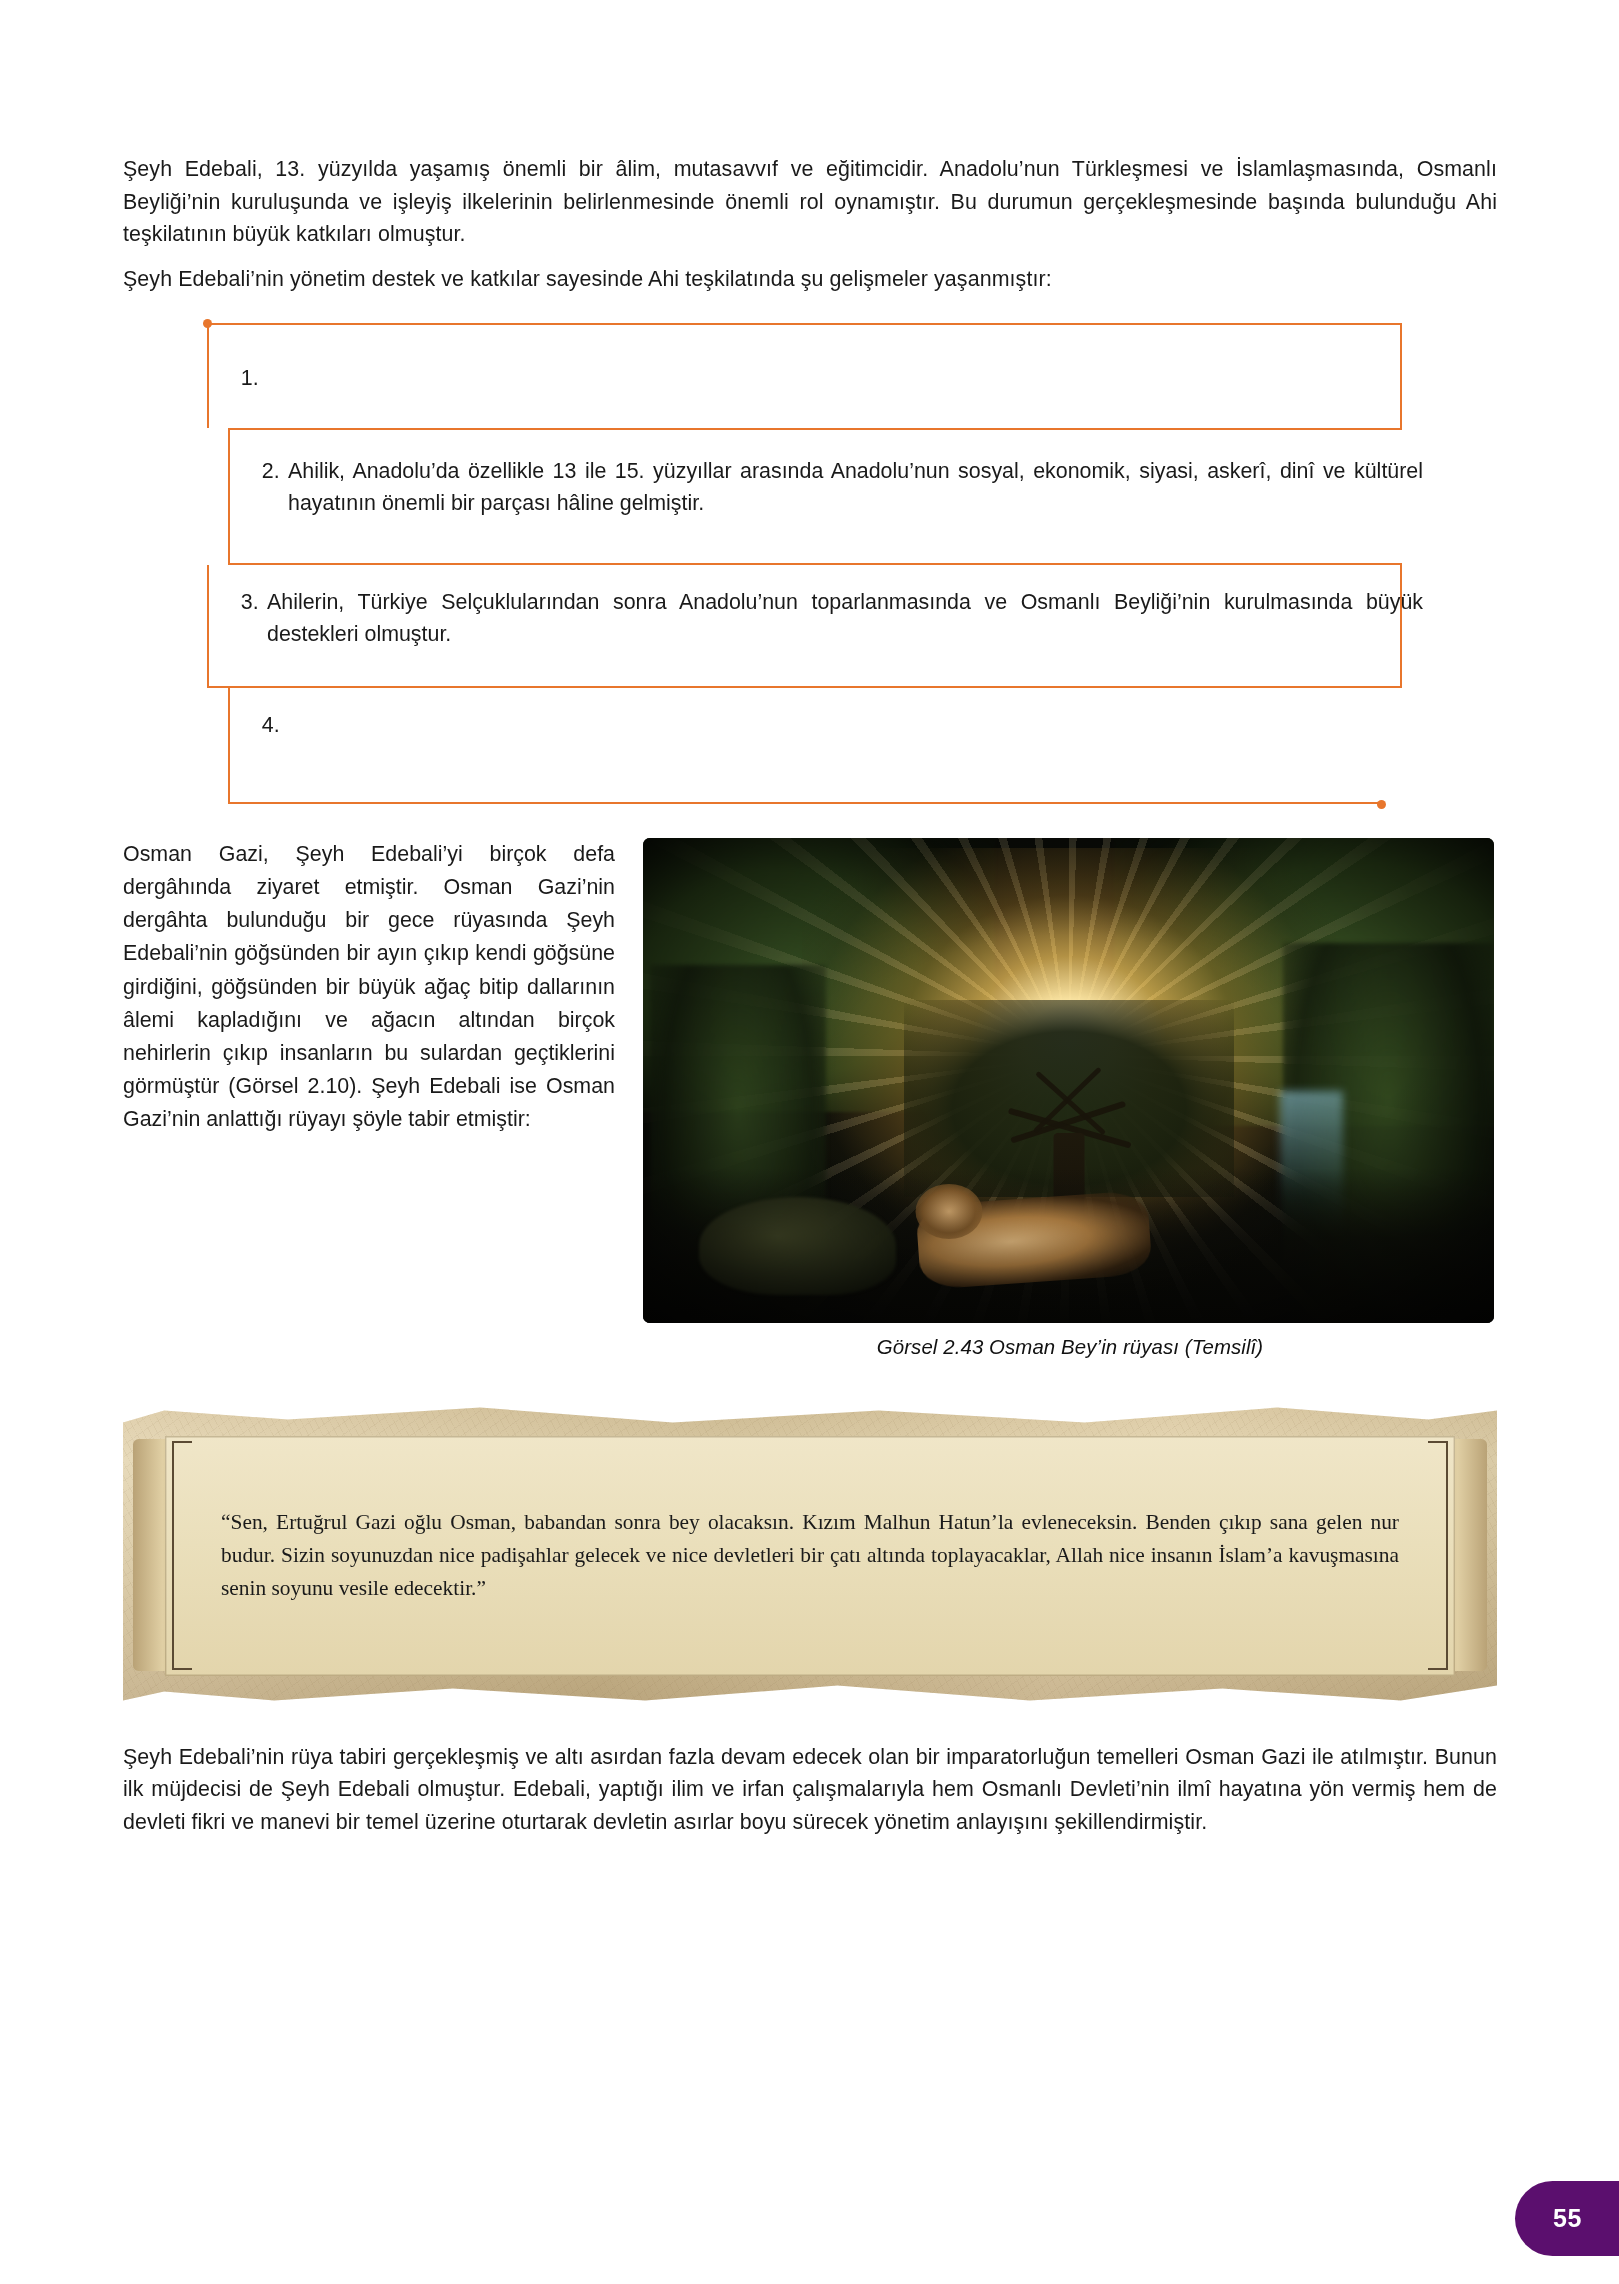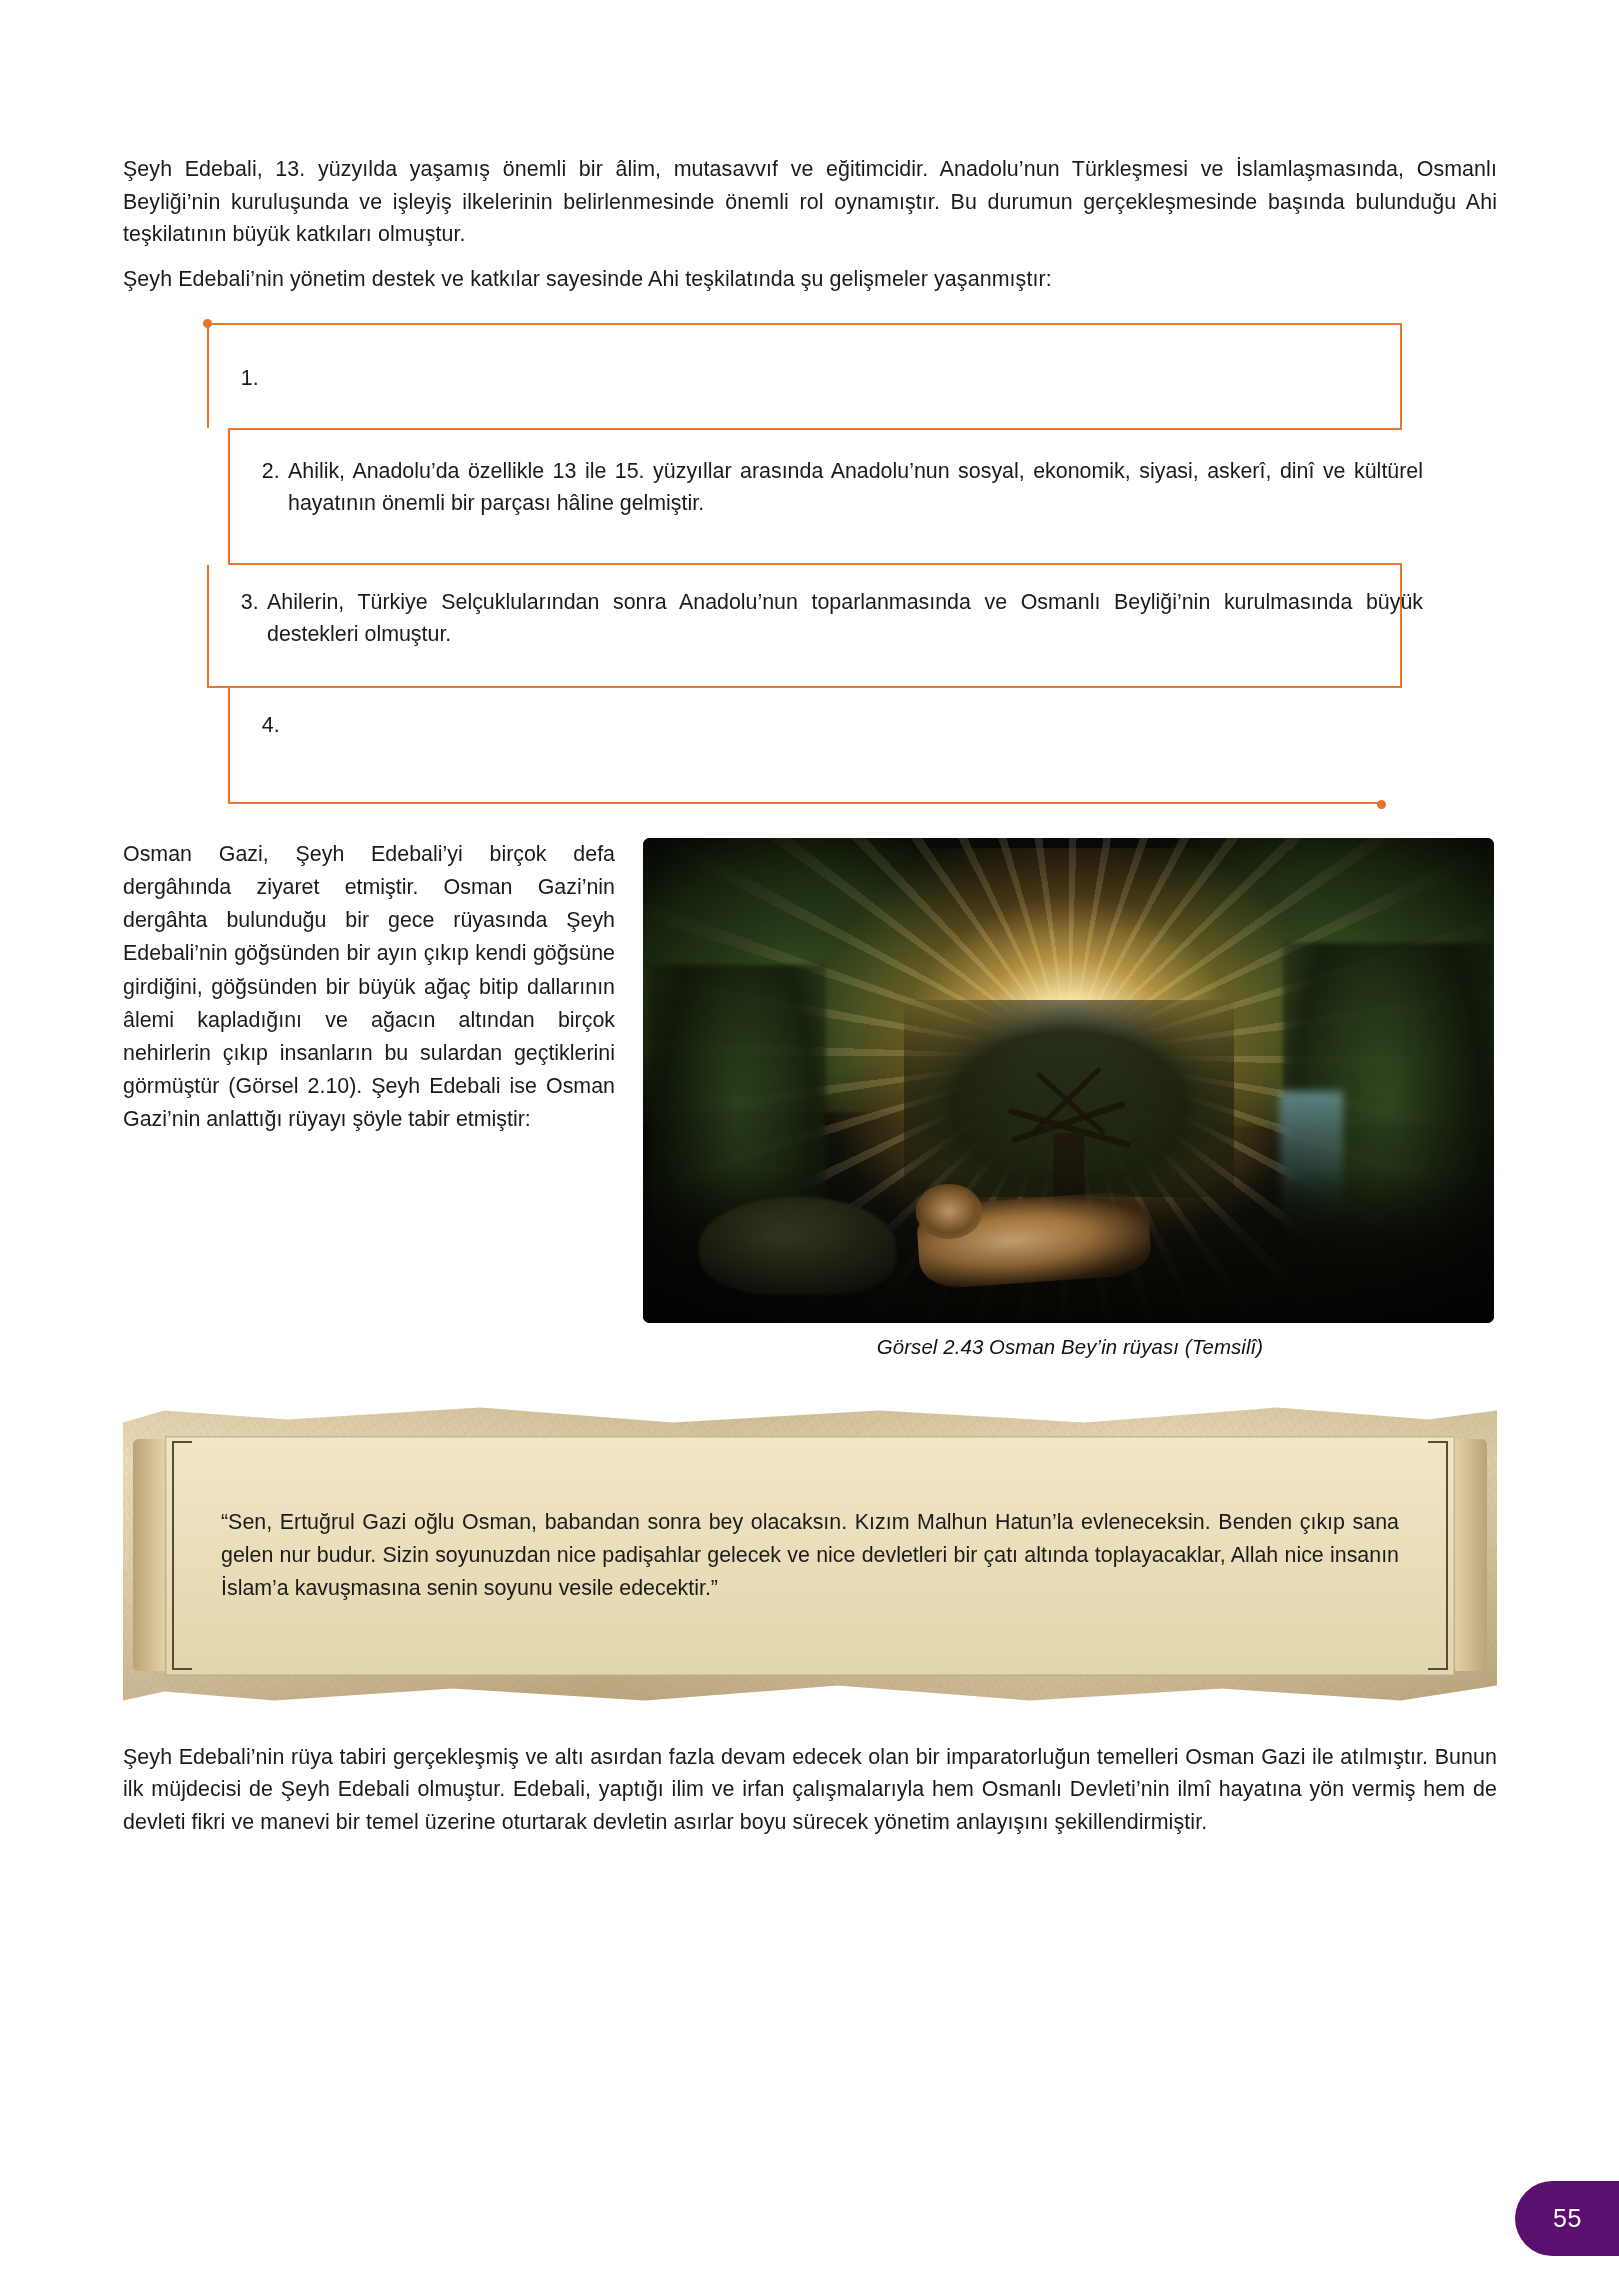--- a/index.html
+++ b/index.html
@@ -245,20 +245,21 @@
   .parch-inner::before { left: 7px; }
   .parch-inner::after { right: 7px; border: 2.1px solid #5b4a33; border-left: 0; }
   .quote-text {
     position: absolute;
     left: 56px; right: 56px; top: 50%;
     transform: translateY(-50%);
     font-size: 21.4px;
     line-height: 1.55;
     text-align: justify;
     color: #1a1a1a;
+    font-family: Liberation Serif, serif;
   }
   .curl-l, .curl-r {
     position: absolute;
     width: 84px; height: 232px;
     top: 34px;
     background: linear-gradient(to right, #b9a276 0%, #e0cfa4 35%, #cdb98c 70%, #a99161 100%);
     border-radius: 5.6px;
   }
   .curl-l { left: 9.8px; }
   .curl-r { right: 9.8px; background: linear-gradient(to left, #b9a276 0%, #e0cfa4 35%, #cdb98c 70%, #a99161 100%); }
@@ -271,20 +272,21 @@
     width: 105px;
     height: 75px;
     background: #5b0f6e;
     border-radius: 63px 0 0 63px;
     color: #ffffff;
     display: flex;
     align-items: center;
     justify-content: center;
     font-size: 25px;
     letter-spacing: 0.7px;
+    font-weight: bold;
   }
 </style>
 </head>
 <body>
 
 <div class="page">
   <div class="content">
 
     <p class="para">Şeyh Edebali, 13. yüzyılda yaşamış önemli bir âlim, mutasavvıf ve eğitimcidir. Anadolu’nun Türkleşmesi ve İslamlaşmasında, Osmanlı Beyliği’nin kuruluşunda ve işleyiş ilkelerinin belirlenmesinde önemli rol oynamıştır. Bu durumun gerçekleşmesinde başında bulunduğu Ahi teşkilatının büyük katkıları olmuştur.</p>
     <p class="para">Şeyh Edebali’nin yönetim destek ve katkılar sayesinde Ahi teşkilatında şu gelişmeler yaşanmıştır:</p>

